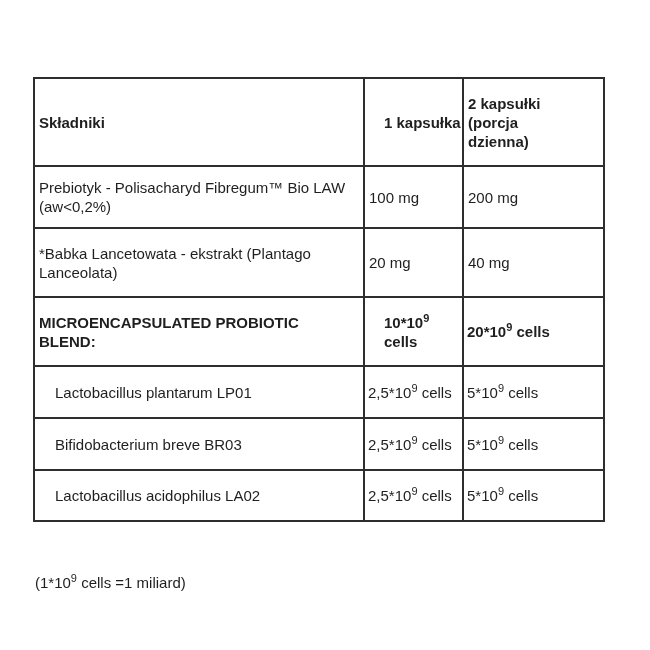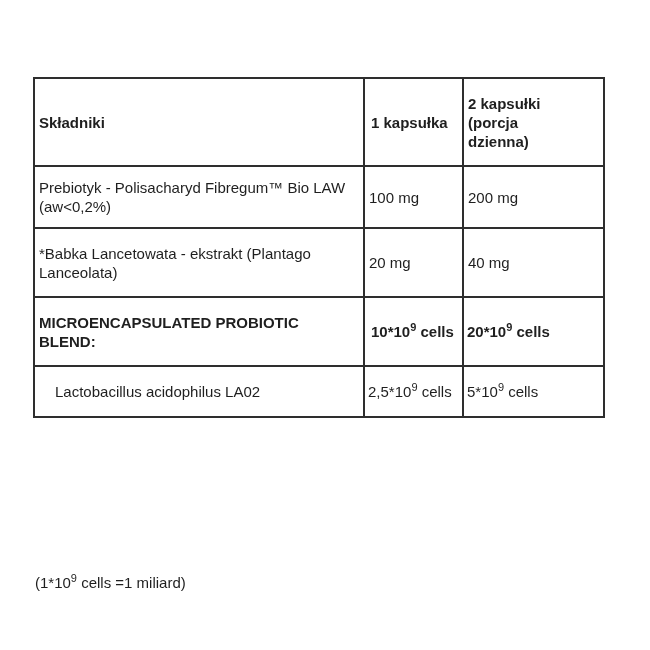--- a/index.html
+++ b/index.html
@@ -27,21 +27,21 @@
   .r-head td { height: 82px; }
   .r-0 td { height: 56px; }
   .r-1 td { height: 63px; }
   .r-2 td { height: 63px; }
   .r-3 td { height: 48px; }
   .r-4 td { height: 46px; }
   .r-5 td { height: 46px; }
   .r-6 td { height: 45px; }
 
   .amt { white-space: nowrap; padding-left: 3px; padding-right: 0; }
-  .amt-wrap { padding-left: 6px; padding-right: 1px; }
+  .amt-wrap { padding-left: 19px; padding-right: 1px; }
   .indent { padding-left: 20px; }
   .al-r { text-align: left; }
 
   sup {
     font-size: 11px;
     line-height: 0;
   }
 
   .footnote {
     position: absolute; left: 35px; top: 572px;
@@ -96,21 +96,39 @@
       </td>
       <td class="bold amt-wrap">
         <span>10*10</span><sup>9</sup><span> cells</span>
       </td>
       <td class="bold amt">
         <span>20*10</span><sup>9</sup><span> cells</span>
       </td>
     </tr>
 
 
+    <tr class="r-4">
+      <td class="indent">Lactobacillus plantarum LP01</td>
+      <td class="amt">
+        <span>2,5*10</span><sup>9</sup><span> cells</span>
+      </td>
+      <td class="amt">
+        <span>5*10</span><sup>9</sup><span> cells</span>
+      </td>
+    </tr>
 
+    <tr class="r-5">
+      <td class="indent">Bifidobacterium breve BR03</td>
+      <td class="amt">
+        <span>2,5*10</span><sup>9</sup><span> cells</span>
+      </td>
+      <td class="amt">
+        <span>5*10</span><sup>9</sup><span> cells</span>
+      </td>
+    </tr>
 
     <tr class="r-6">
       <td class="indent">Lactobacillus acidophilus LA02</td>
       <td class="amt">
         <span>2,5*10</span><sup>9</sup><span> cells</span>
       </td>
       <td class="amt">
         <span>5*10</span><sup>9</sup><span> cells</span>
       </td>
     </tr>

